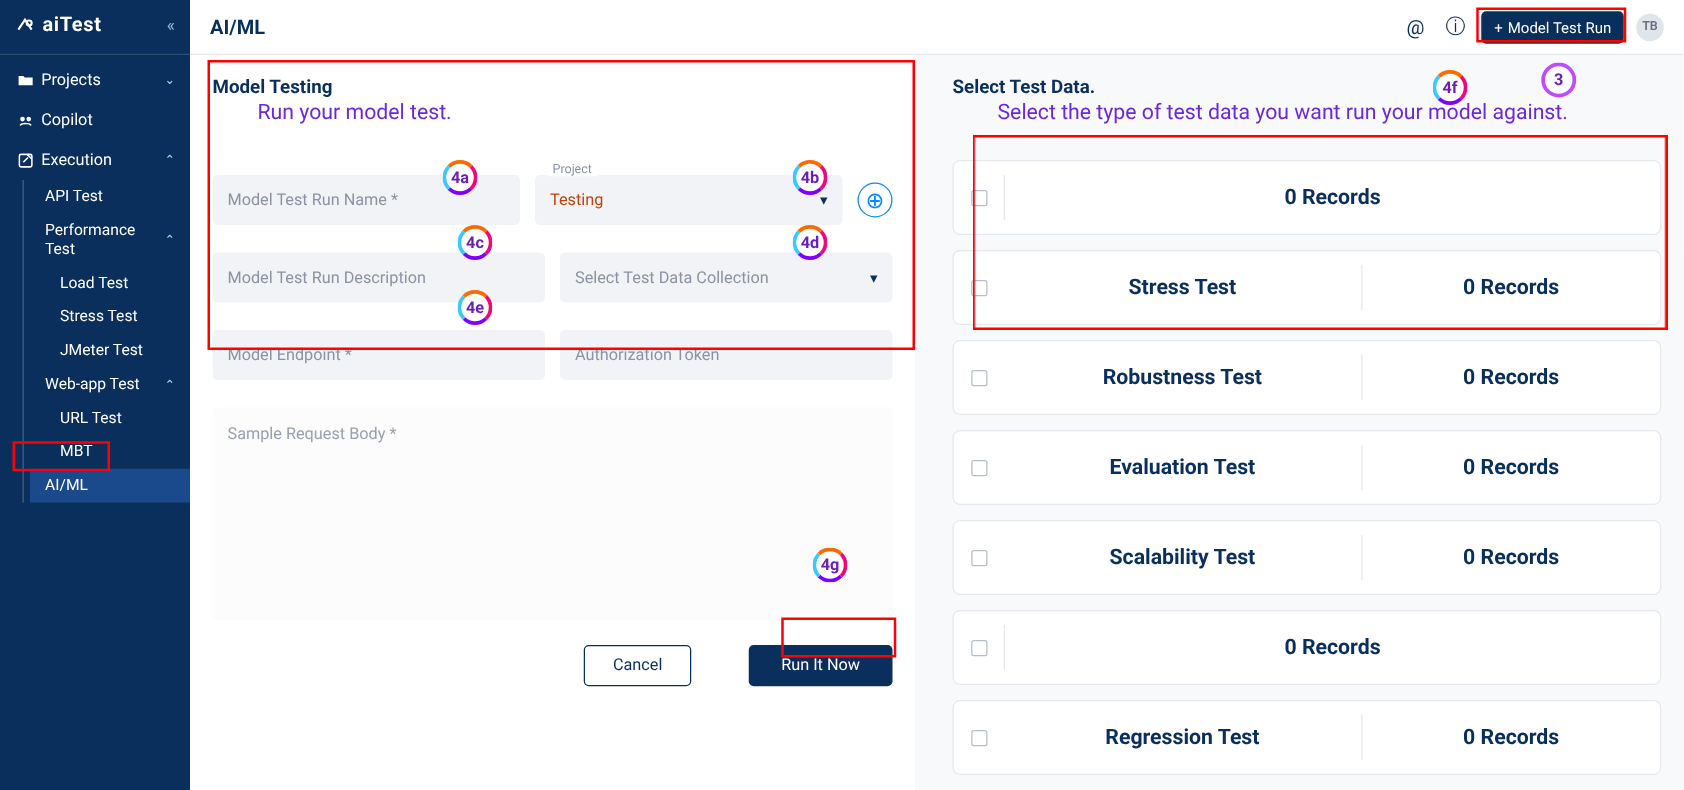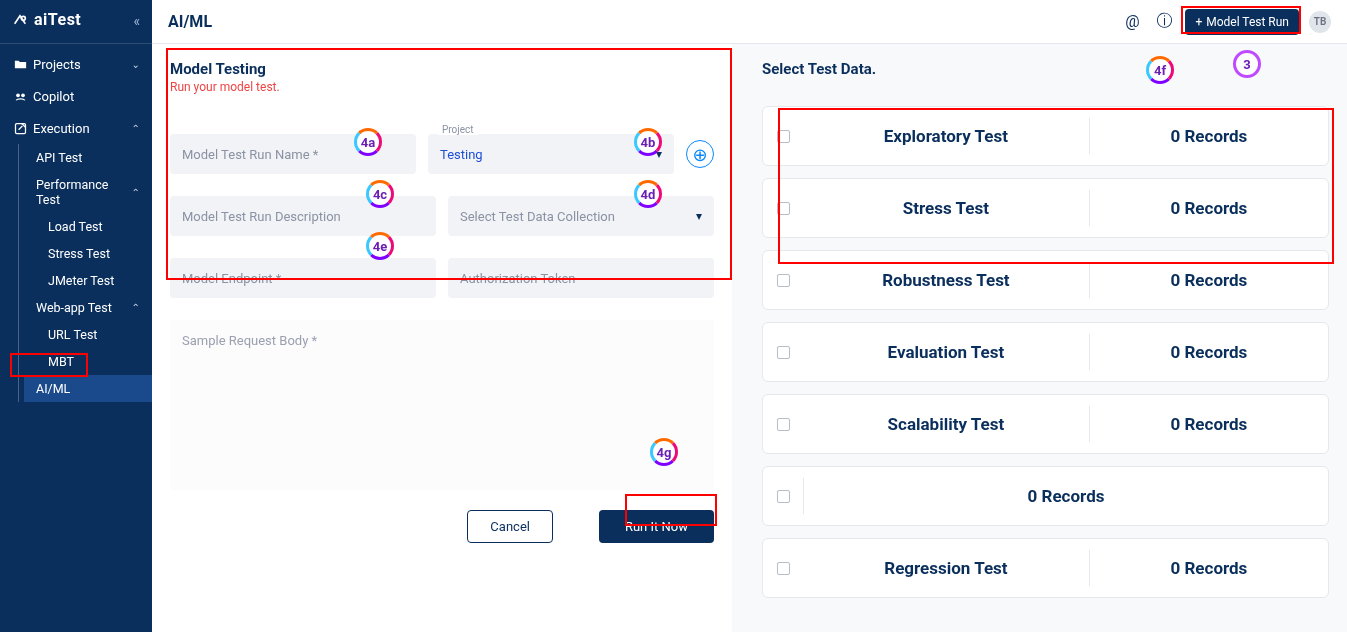--- a/index.html
+++ b/index.html
@@ -31,21 +31,21 @@
   .topbar-right { margin-left:auto; display:flex; align-items:center; gap:10px;}
   .icon-btn { width:22px; height:22px; display:flex; align-items:center; justify-content:center; color:#0a2f5c; cursor:pointer; font-size:16px;}
   .primary-btn { background:#0a2f5c; color:#fff; border:none; border-radius:4px; padding:6px 10px; font-size:12px; cursor:pointer; display:flex; align-items:center; gap:4px;}
   .avatar { width:22px; height:22px; border-radius:50%; background:#e0e4eb; color:#6a7080; font-size:10px; display:flex; align-items:center; justify-content:center; font-weight:600;}
   
   .content { flex:1; display:flex; overflow:hidden; background:#f8f9fb;}
   .panel-left { width:580px; padding:16px 18px; background:#fff;}
   .panel-right { flex:1; padding:16px 18px 16px 30px; overflow-y:auto;}
   
   .section-title { font-size:15px; font-weight:700; color:#0a2f5c;}
-  .section-sub { font-size:12px; color:#ef4444; margin-top:2px;}
+  .section-sub { font-size:17px; color:#6d28d9; margin-top:2px;margin-left:36px;}
   
   .form-row { display:flex; gap:12px; margin-top:22px;}
   .form-row.first { margin-top:40px;}
   .field { flex:1; background:#f2f3f6; border-radius:4px; height:40px; display:flex; align-items:center; padding:0 12px; position:relative;}
   .field input::placeholder, .field .ph { color:#8a92a3; font-size:13px;}
   .field input, .field select { border:none; background:transparent; width:100%; font-size:13px; color:#333; outline:none;}
   .field .float-label { position:absolute; top:-10px; left:10px; font-size:10px; color:#8a92a3; background:#fff; padding:0 4px;}
   .field .chev { margin-left:auto; color:#0a2f5c; font-size:12px;}
   .add-btn { width:28px; height:28px; border:1.5px solid #0a88ff; color:#0a88ff; border-radius:50%; display:flex; align-items:center; justify-content:center; cursor:pointer; font-size:18px; align-self:center;}
   .textarea { background:#fcfcfd; border-radius:4px; padding:10px 12px; height:170px; margin-top:22px;}
@@ -163,21 +163,21 @@
     <div class="panel-left">
       <div class="section-title">Model Testing</div>
       <div class="section-sub">Run your model test.</div>
 
       <div class="form-row first">
         <div class="field">
           <input placeholder="Model Test Run Name *" style="">
         </div>
         <div class="field">
           <span class="float-label">Project</span>
-          <span style="font-size:13px; color:#1d4ed8;">Testing</span>
+          <span style="font-size:13px; color:#c2410c;">Testing</span>
           <span class="chev">▾</span>
         </div>
         <div class="add-btn">⊕</div>
       </div>
       <div class="form-row">
         <div class="field">
           <input placeholder="Model Test Run Description" style="">
         </div>
         <div class="field">
           <span class="ph">Select Test Data Collection</span>
@@ -196,27 +196,27 @@
         <span class="ph">Sample Request Body *</span>
       </div>
       <div class="btn-row">
         <button class="btn-secondary">Cancel</button>
         <button class="btn-primary2">Run It Now</button>
       </div>
     </div>
 
     <div class="panel-right">
       <div class="section-title">Select Test Data.</div>
+      <div class="section-sub">Select the type of test data you want run your model against.</div>
       <div style="height:28px;"></div>
       <div id="cards">
           <div class="test-card">
     <div class="cb">
               <div class="cb-box"></div>
             </div>
-    <div class="tname">Exploratory Test</div>
     <div class="divider"></div>
     <div class="trec">0 Records</div>
           </div>
           <div class="test-card">
     <div class="cb">
               <div class="cb-box"></div>
             </div>
     <div class="tname">Stress Test</div>
     <div class="divider"></div>
     <div class="trec">0 Records</div>

